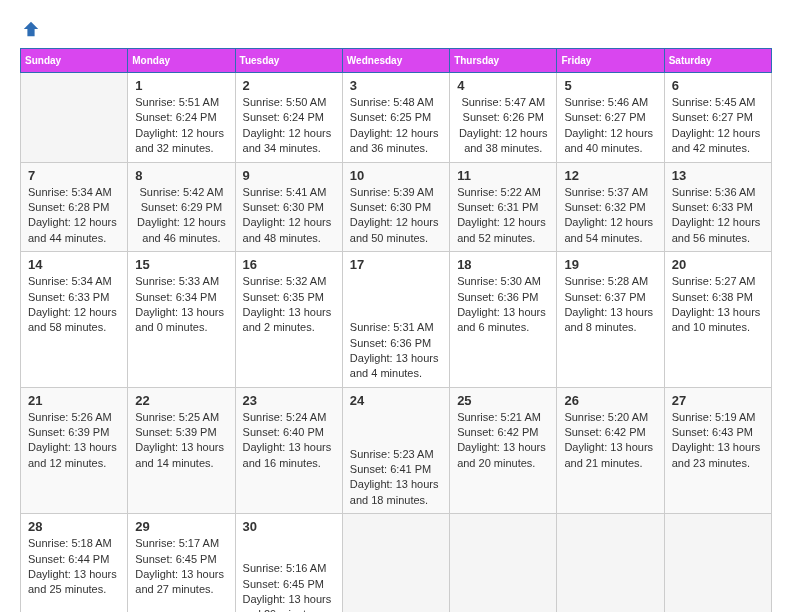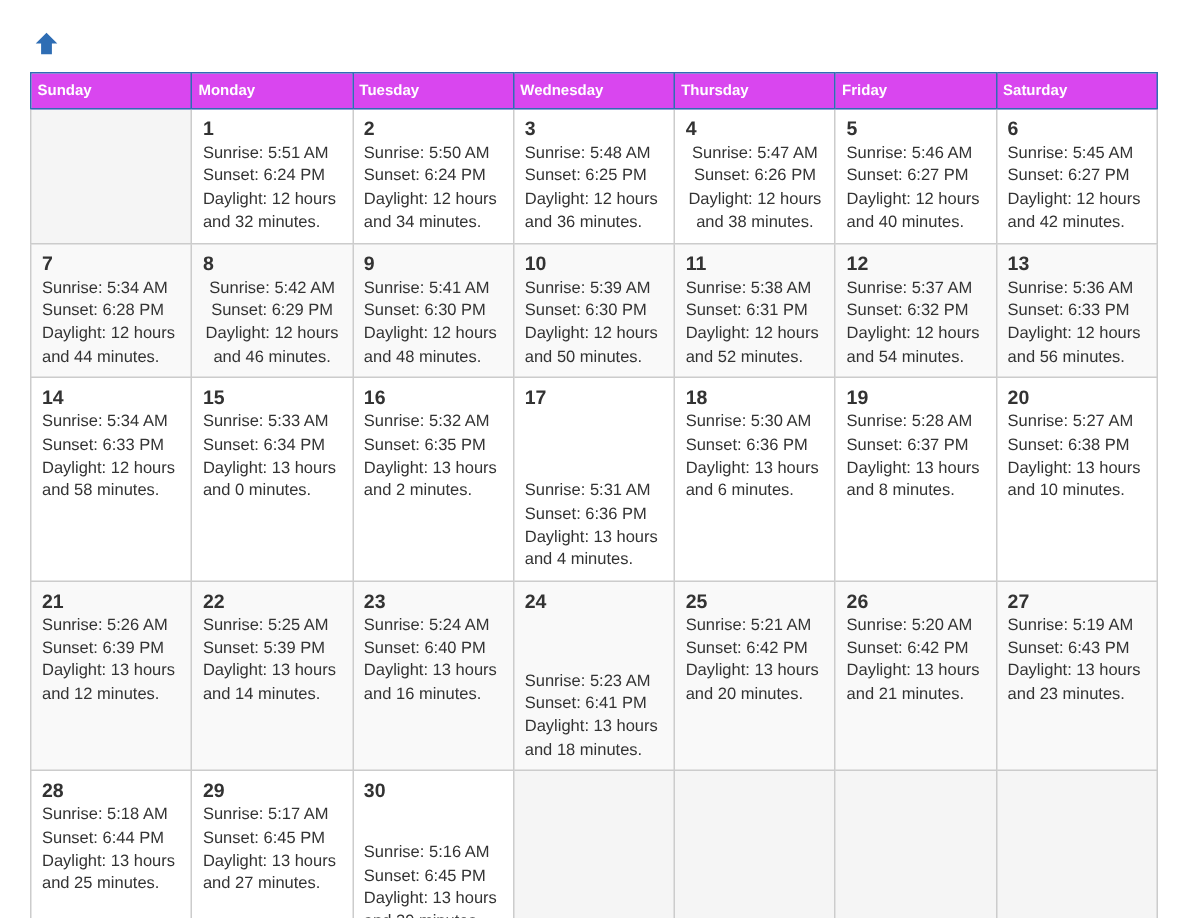--- a/index.html
+++ b/index.html
@@ -195,21 +195,21 @@
         </td>
         <td>
           <span class="day-number">10</span>
           <div class="day-info" style="white-space: pre-line;">Sunrise: 5:39 AM
 Sunset: 6:30 PM
 Daylight: 12 hours
 and 50 minutes.</div>
         </td>
         <td>
           <span class="day-number">11</span>
-          <div class="day-info" style="white-space: pre-line;">Sunrise: 5:38 AM
+          <div class="day-info" style="white-space: pre-line;">Sunrise: 5:22 AM
 Sunset: 6:31 PM
 Daylight: 12 hours
 and 52 minutes.</div>
         </td>
         <td>
           <span class="day-number">12</span>
           <div class="day-info" style="white-space: pre-line;">Sunrise: 5:37 AM
 Sunset: 6:32 PM
 Daylight: 12 hours
 and 54 minutes.</div>

